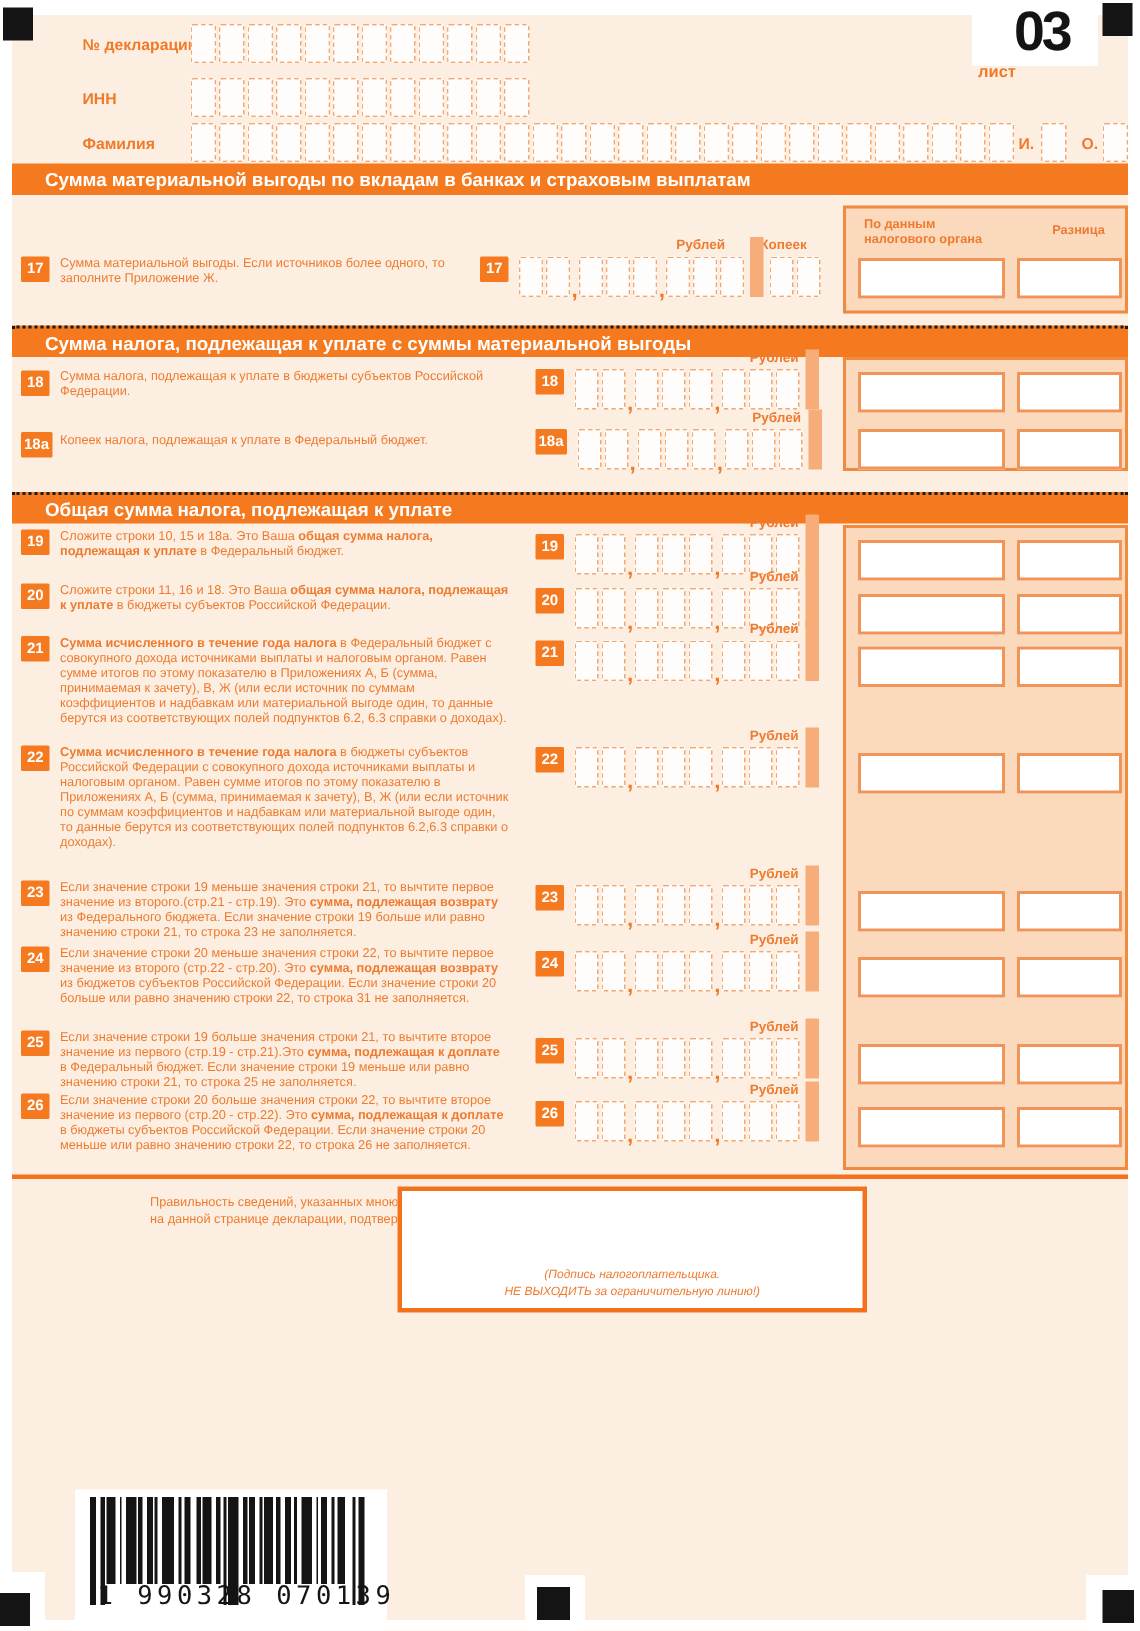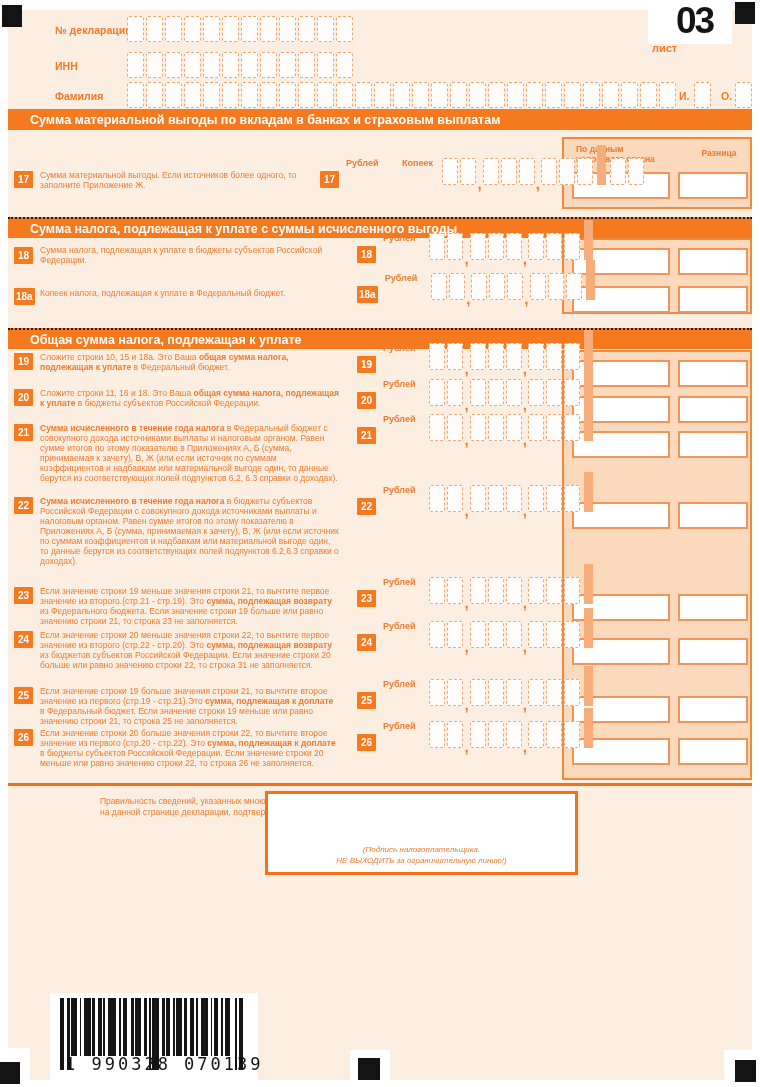--- a/index.html
+++ b/index.html
@@ -19,21 +19,21 @@
            display:flex;align-items:center;padding-left:22px;box-sizing:border-box;width:744px;left:8px;}
   .dotted{border-top:2px dotted #1a1a1a;}
   
   .rowtext{font-size:8.5px;line-height:1.18;color:#EE7B2F;}
   .rowtext b{font-weight:bold;}
   .badge{min-width:19px;height:17px;background:#F5791F;color:#fff;font-size:10px;font-weight:bold;
          display:inline-flex;align-items:center;justify-content:center;padding:0 2px;box-sizing:border-box;border-radius:1px;}
   
   .amt{display:flex;}
   .amt .badge{margin-top:13px;margin-right:7px;}
-  .amt-col{display:flex;flex-direction:row;}
+  .amt-col{display:flex;flex-direction:column;}
   .amt-labels{display:flex;height:13px;font-size:9px;font-weight:bold;color:#EE7B2F;}
   .amt-labels .rub{flex:1;text-align:right;padding-right:14px;}
   .amt-labels .kop{width:50px;text-align:center;}
   .amt-boxes{display:flex;align-items:flex-start;}
   .grp{display:flex;gap:2px;}
   .amt-boxes .cb{width:16px;height:27px;}
   .comma{color:#F07A28;font-weight:bold;font-size:15px;align-self:flex-end;line-height:9px;margin:0 1px;}
   .strip{width:9px;height:40px;background:#F6AD79;margin-left:4px;margin-top:-13px;}
   .kgrp{margin-left:4px;}
   
@@ -180,21 +180,21 @@
         </span>
       <span class="strip"></span>
       <span class="grp kgrp">
           <span class="cb"></span>
           <span class="cb"></span>
         </span>
     </div>
   </div>
 </div>
 
-<div class="abs sec-bar dotted" style="top:217px">Сумма налога, подлежащая к уплате с суммы исчисленного выгоды</div>
+<div class="abs sec-bar dotted" style="top:217px">Сумма налога, подлежащая к уплате с суммы материальной выгоды</div>
 
 <div class="abs panel" style="left:562px;top:238px;width:190px;height:76px">
   <div class="abs pair" style="left:8px;top:8px">
     <span class="pbox l"></span>
       <span class="pbox r"></span>
   </div>
   <div class="abs pair" style="left:8px;top:46px">
     <span class="pbox l"></span>
       <span class="pbox r"></span>
   </div>

